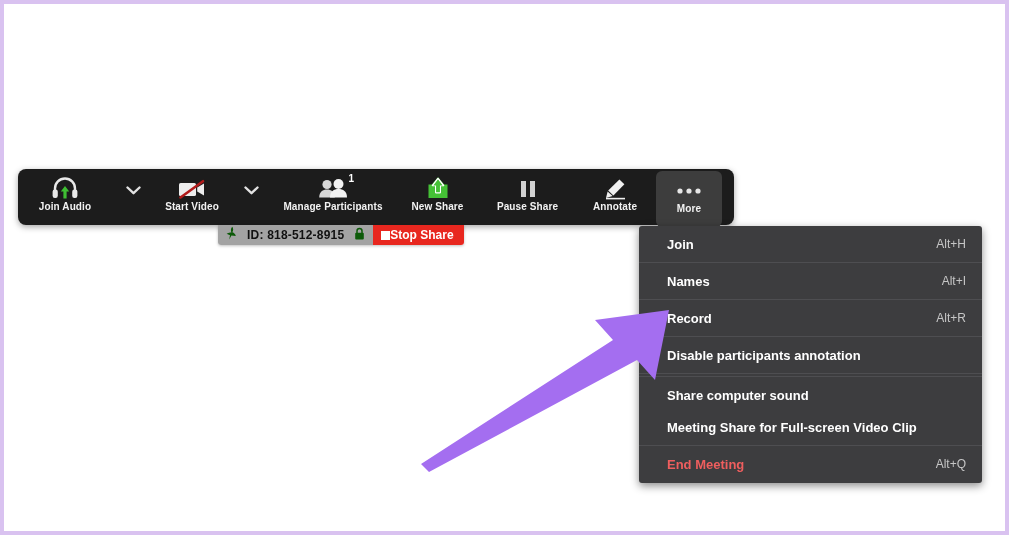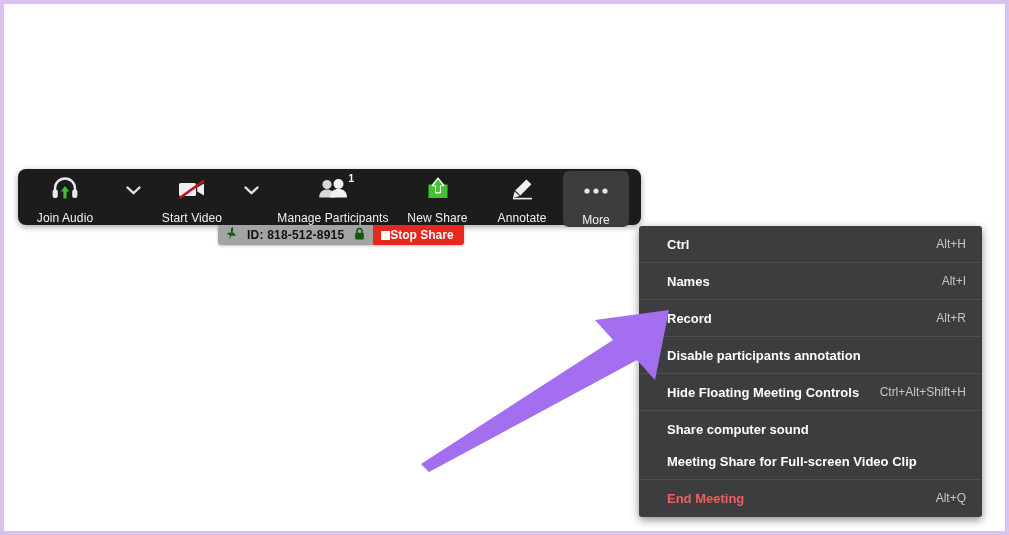--- a/index.html
+++ b/index.html
@@ -57,26 +57,26 @@
     flex-direction: column;
     align-items: center;
     justify-content: flex-start;
     padding: 6px 0 0 0;
     box-sizing: border-box;
     height: 100%;
     position: relative;
   }
   .tb-label {
     color: #f2f2f2;
-    font-size: 12px;
-    font-weight: normal;
+    font-size: 10px;
+    font-weight: bold;
     letter-spacing: 0.1px;
     white-space: nowrap;
     position: absolute;
-    bottom: 0;
+    bottom: 13px;
     left: 50%;
     transform: translateX(-50%);
   }
   .tb-icon {
     height: 26px;
     display: flex;
     align-items: center;
     justify-content: center;
     margin-top: 1px;
   }
@@ -242,20 +242,29 @@
             <path d="M14 2.2 L20 9.6 H16.4 V17 H11.6 V9.6 H8 Z" fill="none" stroke="#ffffff" stroke-width="0"></path>
             <path d="M14 2.4 L19.8 9.6 H16.2 V16.8 H11.8 V9.6 H8.2 Z" fill="#45c136"></path>
             <path d="M14 3 L19 9.3 H16 V16.4 H12 V9.3 H9 Z" fill="#45c136"></path>
             <path d="M14 2.5 L19.5 9.5 H16.2 V16.6 H11.8 V9.5 H8.5 Z" fill="none" stroke="#ffffff" stroke-width="1.6" stroke-linejoin="round"></path>
             <path d="M14 3.6 L18.6 9.6 H15.9 V16.2 H12.1 V9.6 H9.4 Z" fill="#45c136"></path>
           </svg>
         </div>
         <span class="tb-label">New Share</span>
       </div>
 
+      <div class="tb-item" style="width:93px;">
+        <div class="tb-icon">
+          <svg width="22" height="22" viewBox="0 0 22 22">
+            <rect x="4" y="3" width="5" height="16" fill="#d2d2d2"></rect>
+            <rect x="13" y="3" width="5" height="16" fill="#d2d2d2"></rect>
+          </svg>
+        </div>
+        <span class="tb-label">Pause Share</span>
+      </div>
 
       <div class="tb-item" style="width:82px;">
         <div class="tb-icon">
           <svg width="26" height="24" viewBox="0 0 26 24">
             <path d="M17.4 2.6 L22.4 7.2 L11.4 18.4 L6.2 13.6 Z" fill="#f0f0f0"></path>
             <path d="M5.6 14.4 L10.6 19 L4 21 Z" fill="#f0f0f0"></path>
             <line x1="4" y1="21.6" x2="23" y2="21.6" stroke="#f0f0f0" stroke-width="1.6"></line>
           </svg>
         </div>
         <span class="tb-label">Annotate</span>
@@ -290,45 +299,41 @@
       </div>
       <div id="stop-share-button">
         <span id="stop-share-square"></span>
         <span id="stop-share-label">Stop Share</span>
       </div>
     </div>
 
     <div id="more-menu">
 
       <div class="menu-item">
-        <span class="menu-label">Ctrl</span>
+        <span class="menu-label">Join</span>
         <span class="menu-shortcut">Alt+H</span>
       </div>
       <div class="menu-sep"></div>
       <div class="menu-item">
         <span class="menu-label">Names</span>
         <span class="menu-shortcut">Alt+I</span>
       </div>
       <div class="menu-sep"></div>
       <div class="menu-item">
         <span class="menu-label">Record</span>
         <span class="menu-shortcut">Alt+R</span>
       </div>
       <div class="menu-sep"></div>
 
       <div class="menu-item">
         <span class="menu-label">Disable participants annotation</span>
         <span class="menu-shortcut"></span>
       </div>
       <div class="menu-sep"></div>
 
-      <div class="menu-item">
-        <span class="menu-label">Hide Floating Meeting Controls</span>
-        <span class="menu-shortcut">Ctrl+Alt+Shift+H</span>
-      </div>
       <div class="menu-sep"></div>
 
       <div class="menu-item">
         <span class="menu-label">Share computer sound</span>
         <span class="menu-shortcut"></span>
       </div>
       <div class="menu-item">
         <span class="menu-label">Meeting Share for Full-screen Video Clip</span>
         <span class="menu-shortcut"></span>
       </div>

